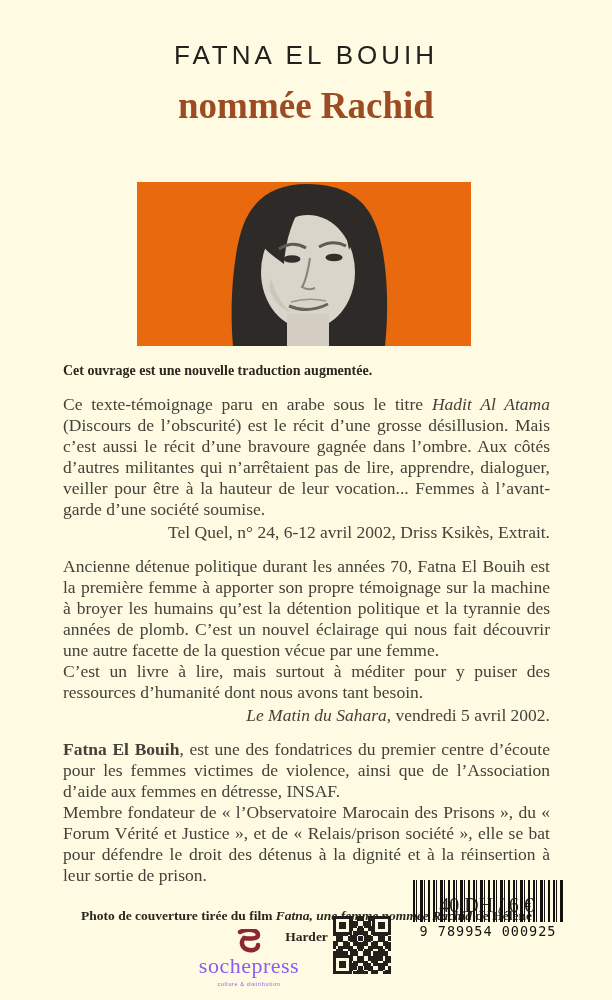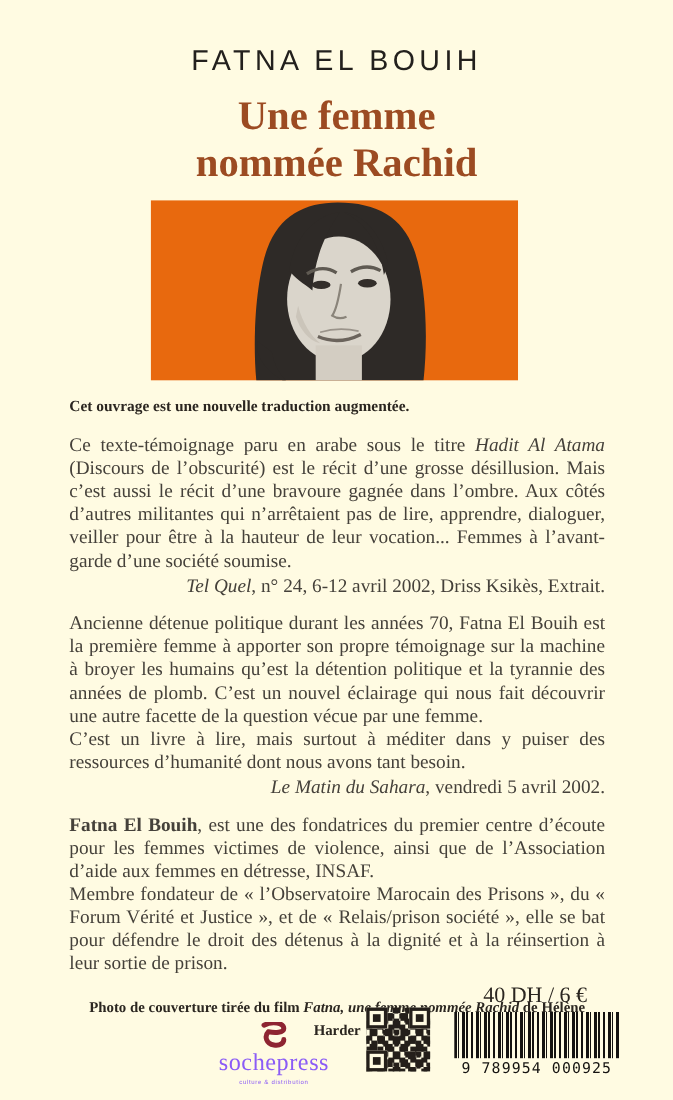--- a/index.html
+++ b/index.html
@@ -74,21 +74,21 @@
   }
   .qr .finder::after{
     content:"";position:absolute;left:3px;top:3px;width:7px;height:7px;
     background:#241f1a;
   }
   .qr .tl{left:0;top:0;} .qr .tr{right:0;top:0;} .qr .bl{left:0;bottom:0;}
   .price{
     position:absolute;left:413px;top:894px;width:147px;
     text-align:center;font-size:20px;color:#2b2620;
   }
-  .barcode{ position:absolute;left:413px;top:920px;width:150px; }
+  .barcode{ position:absolute;left:413px;top:880px;width:150px; }
   .barcode-bars{
     height:42px;
     background:repeating-linear-gradient(90deg,
       #141210 0 2px, transparent 2px 3px,
       #141210 3px 4px, transparent 4px 7px,
       #141210 7px 10px, transparent 10px 11px,
       #141210 11px 12px, transparent 12px 15px,
       #141210 15px 17px, transparent 17px 20px);
   }
   .barcode-digits{
@@ -98,21 +98,20 @@
   }
 </style>
 </head>
 <body>
 
 <div class="cover">
 
   <div class="author">FATNA EL BOUIH</div>
 
   <div class="book-title">
-    <div>Une femme</div>
     <div>nommée Rachid</div>
   </div>
 
   <div class="photo">
     <svg width="334" height="164" viewBox="0 0 334 164">
       <rect x="0" y="0" width="334" height="164" fill="#E8690E"></rect>
 
       <path d="M96 164 C92 120 97 68 106 44 C117 14 140 2 170 2 C206 2 229 16 239 44 C249 70 253 118 248 164 Z" fill="#2e2a27"></path>
       <path d="M120 164 C104 154 95 142 97 128 L110 138 C112 148 116 157 123 164 Z" fill="#2e2a27"></path>
 
@@ -134,24 +133,24 @@
       <path d="M152 124 Q171 132 191 122" stroke="#6b645c" stroke-width="3" fill="none"></path>
 
       <path d="M134 96 C138 112 146 124 154 130 C144 128 136 118 132 106 Z" fill="#c4beb2" opacity="0.7"></path>
     </svg>
   </div>
 
   <div class="textcol">
     <p class="headline">Cet ouvrage est une nouvelle traduction augmentée.</p>
 
     <p class="para"><span>Ce texte-témoignage paru en arabe sous le titre </span><span style="font-style: italic;">Hadit Al Atama</span><span> (Discours de l’obscurité) est le récit d’une grosse désillusion. Mais c’est aussi le récit d’une bravoure gagnée dans l’ombre. Aux côtés d’autres militantes qui n’arrêtaient pas de lire, apprendre, dialoguer, veiller pour être à la hauteur de leur vocation... Femmes à l’avant-garde d’une société soumise.</span></p>
-    <p class="cite"><span style="font-style: italic;">Tel Quel</span><span>, n° 24, 6-12 avril 2002, Driss Ksikès, Extrait.</span></p>
+    <p class="cite"><span style="">Tel Quel</span><span>, n° 24, 6-12 avril 2002, Driss Ksikès, Extrait.</span></p>
 
     <p class="para">Ancienne détenue politique durant les années 70, Fatna El Bouih est la première femme à apporter son propre témoignage sur la machine à broyer les humains qu’est la détention politique et la tyrannie des années de plomb. C’est un nouvel éclairage qui nous fait découvrir une autre facette de la question vécue par une femme.</p>
-    <p class="para">C’est un livre à lire, mais surtout à méditer dans y puiser des ressources d’humanité dont nous avons tant besoin.</p>
+    <p class="para">C’est un livre à lire, mais surtout à méditer pour y puiser des ressources d’humanité dont nous avons tant besoin.</p>
     <p class="cite"><span style="font-style: italic;">Le Matin du Sahara</span><span>, vendredi 5 avril 2002.</span></p>
 
     <p class="para"><span style="font-weight: bold;">Fatna El Bouih</span><span>, est une des fondatrices du premier centre d’écoute pour les femmes victimes de violence, ainsi que de l’Association d’aide aux femmes en détresse, INSAF.</span></p>
     <p class="para">Membre fondateur de « l’Observatoire Marocain des Prisons », du « Forum Vérité et Justice », et de « Relais/prison société », elle se bat pour défendre le droit des détenus à la dignité et à la réinsertion à leur sortie de prison.</p>
 
     <p class="credit"><span style="font-weight: bold;">Photo de couverture tirée du film </span><span style="font-style: italic; font-weight: bold;">Fatna, une femme nommée Rachid</span><span style="font-weight: bold;"> de Hélène Harder</span></p>
   </div>
 
 
   <div class="sochepress">

